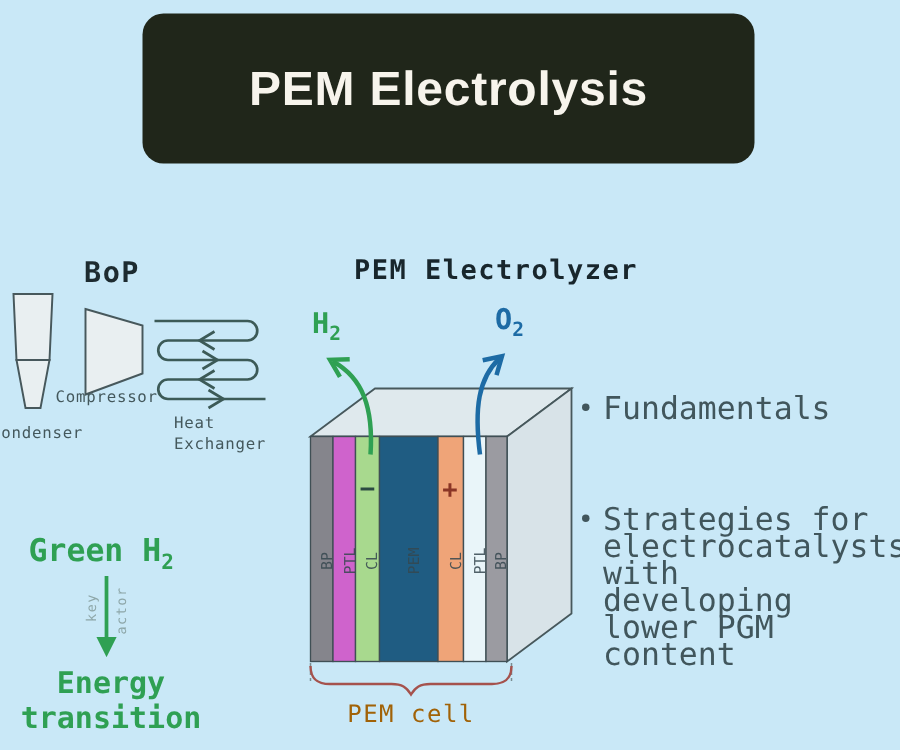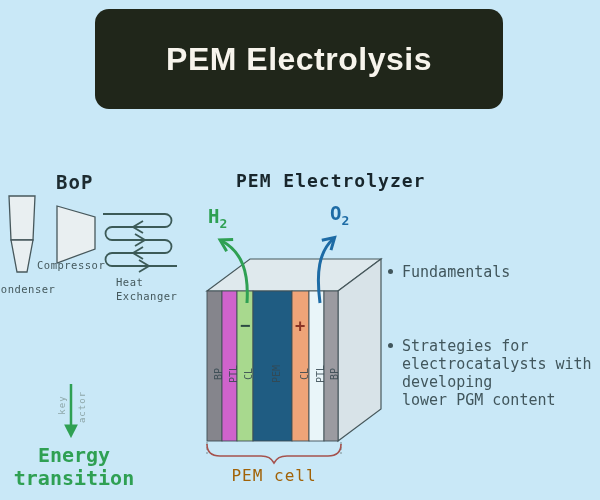--- a/index.html
+++ b/index.html
@@ -33,21 +33,21 @@
 
   
   .pem-title{left:236px;top:170px;font-size:18px;font-weight:bold;color:#18262c;letter-spacing:1px;}
   .gas-label{font-size:19px;font-weight:bold;}
   .gas-label sub{font-size:13px;}
   .h2-label{left:208px;top:205px;color:#2fa053;}
   .o2-label{left:316px;top:202px;color:#1d6ba5;margin-left:14px;}
   .pem-cell-label{left:224px;top:466px;width:100px;text-align:center;font-size:16px;color:#a16207;letter-spacing:1px;}
 
   
-  .topic{position:absolute;left:388px;display:flex;gap:9px;color:#41565c;font-size:15px;line-height:18px;}
+  .topic{position:absolute;left:388px;display:flex;gap:9px;color:#41565c;font-size:21px;line-height:18px;}
   .topic .dot{flex:0 0 auto;width:5px;height:5px;border-radius:50%;background:#41565c;margin-top:6px;}
   .topic-1{top:263px;}
   .topic-2{top:300px;}
   .topic-3{top:337px;}
 
   
   .green-title{left:19px;top:355px;font-size:21px;font-weight:bold;color:#2fa053;}
   .green-title sub{font-size:14px;}
   .rot-label{width:40px;height:10px;text-align:center;font-size:9px;color:#8ea7a9;letter-spacing:1px;transform:rotate(-90deg);}
   .key-label{left:42px;top:400px;}
@@ -153,20 +153,21 @@
   <div class="topic topic-3">
     <span class="dot"></span>
     <div>
       <div>Strategies for</div>
       <div>electrocatalysts with</div>
       <div>developing</div>
       <div>lower PGM content</div>
     </div>
   </div>
 
+  <div class="abs green-title"><span>Green H</span><sub>2</sub></div>
   <div class="abs rot-label key-label">key</div>
   <div class="abs rot-label actor-label">actor</div>
   <div class="abs energy-block">
     <div>Energy</div>
     <div>transition</div>
   </div>
 
 </div>
 
 </body></html>

